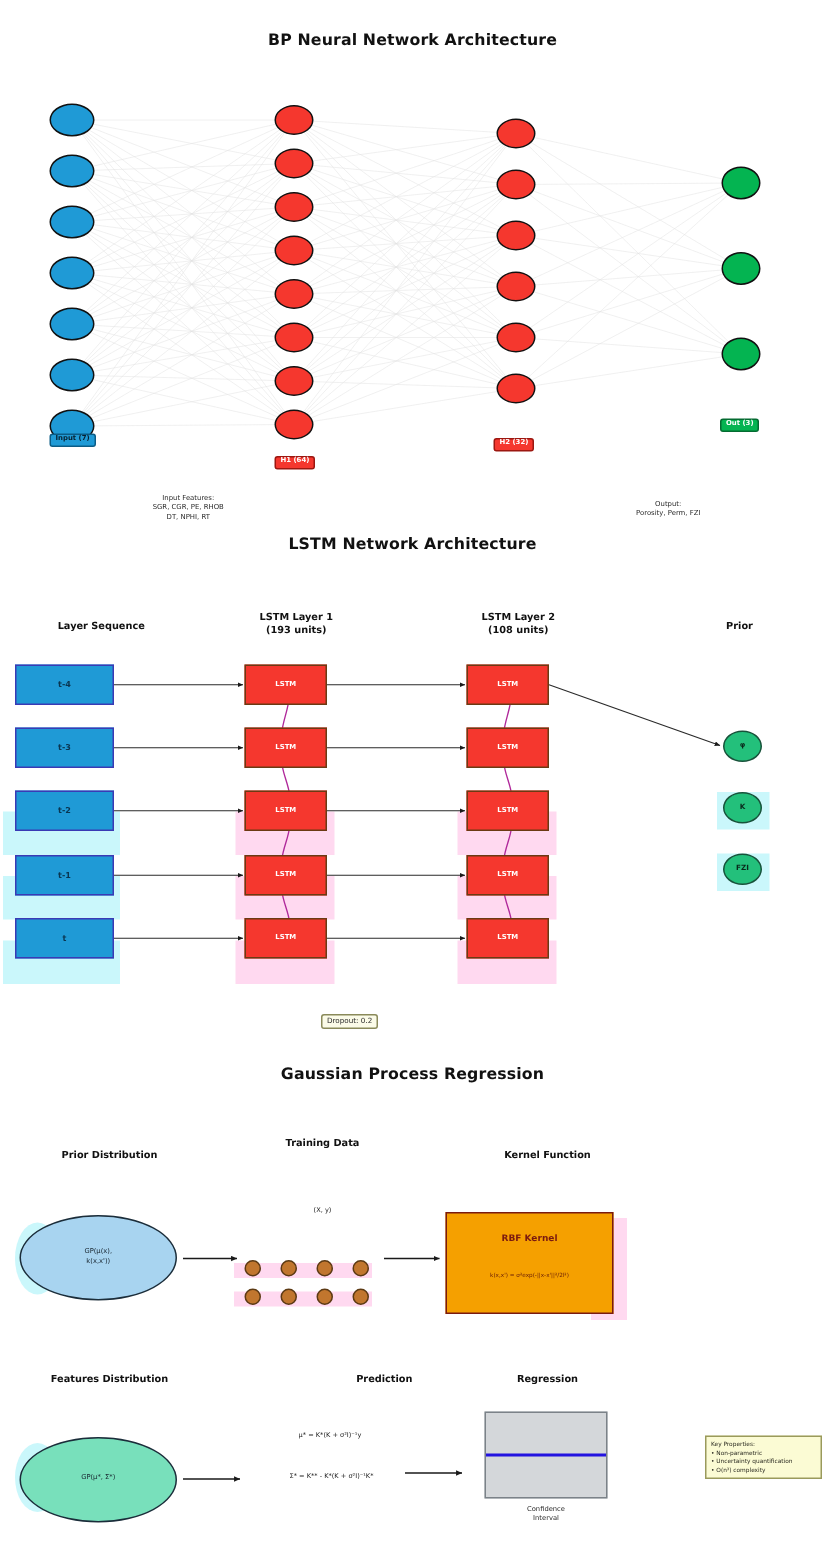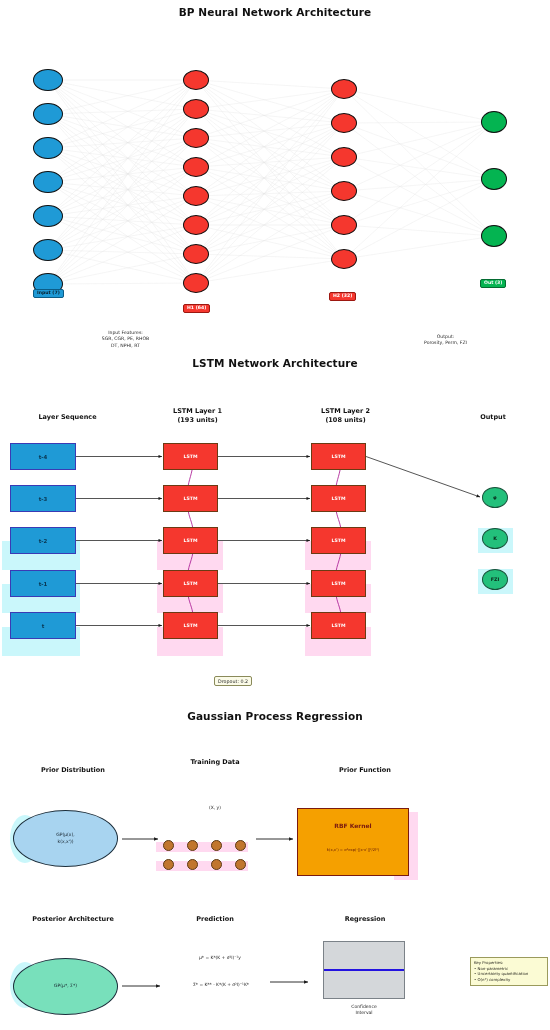--- a/index.html
+++ b/index.html
@@ -185,21 +185,21 @@
   }
   svg.ov { position: absolute; left: 0; top: 0; overflow: visible; }
 </style>
 </head>
 <body>
 
 <div id="page">
 
   <div class="panel">
 
-    <div class="sec-title" style="top:6px;">BP Neural Network Architecture</div>
+    <div class="sec-title" style="top:21px;">BP Neural Network Architecture</div>
 
     <svg class="ov" width="550" height="360">
       <g id="bp-edge-group" stroke="#d9d9d9" stroke-width="0.35" fill="none" opacity="0.75">
           <line x1="48" y1="80" x2="196" y2="80"></line>
           <line x1="48" y1="80" x2="196" y2="109"></line>
           <line x1="48" y1="80" x2="196" y2="138"></line>
           <line x1="48" y1="80" x2="196" y2="167"></line>
           <line x1="48" y1="80" x2="196" y2="196"></line>
           <line x1="48" y1="80" x2="196" y2="225"></line>
           <line x1="48" y1="80" x2="196" y2="254"></line>
@@ -362,21 +362,21 @@
 
   <div class="panel">
 
     <div class="sec-title" style="top:357px;">LSTM Network Architecture</div>
 
     <div class="col-head" style="left:10px; top:413px; width:115px;">Layer Sequence</div>
     <div class="col-head" style="left:140px; top:407px; width:115px;">LSTM Layer 1
 (193 units)</div>
     <div class="col-head" style="left:288px; top:407px; width:115px;">LSTM Layer 2
 (108 units)</div>
-    <div class="col-head" style="left:448px; top:413px; width:90px;">Output</div>
+    <div class="col-head" style="left:448px; top:413px; width:90px;">Prior</div>
 
     <div class="glowcyan" style="left:2px; top:541px; width:78px; height:29px;"></div>
     <div class="glowcyan" style="left:2px; top:584px; width:78px; height:29px;"></div>
     <div class="glowcyan" style="left:2px; top:627px; width:78px; height:29px;"></div>
     <div class="glowpink" style="left:157px; top:541px; width:66px; height:29px;"></div>
     <div class="glowpink" style="left:157px; top:584px; width:66px; height:29px;"></div>
     <div class="glowpink" style="left:157px; top:627px; width:66px; height:29px;"></div>
     <div class="glowpink" style="left:305px; top:541px; width:66px; height:29px;"></div>
     <div class="glowpink" style="left:305px; top:584px; width:66px; height:29px;"></div>
     <div class="glowpink" style="left:305px; top:627px; width:66px; height:29px;"></div>
@@ -431,24 +431,24 @@
 
     <div class="dropout" style="left:214px; top:676px;">Dropout: 0.2</div>
   </div>
 
   <div class="panel">
 
     <div class="sec-title" style="top:710px;">Gaussian Process Regression</div>
 
     <div class="col-head" style="left:8px; top:766px; width:130px;">Prior Distribution</div>
     <div class="col-head" style="left:155px; top:758px; width:120px;">Training Data</div>
-    <div class="col-head" style="left:305px; top:766px; width:120px;">Prior Function</div>
-
-    <div class="col-head" style="left:8px; top:915px; width:130px;">Posterior Architecture</div>
-    <div class="col-head" style="left:155px; top:915px; width:120px;">Prediction</div>
+    <div class="col-head" style="left:305px; top:766px; width:120px;">Kernel Function</div>
+
+    <div class="col-head" style="left:8px; top:915px; width:130px;">Features Distribution</div>
+    <div class="col-head" style="left:155px; top:915px; width:120px;text-align:right;">Prediction</div>
     <div class="col-head" style="left:305px; top:915px; width:120px;">Regression</div>
 
     <div class="glowcyan" style="left:10px; top:815px; width:30px; height:48px; border-radius:50%;"></div>
     <div class="glowpink" style="left:156px; top:842px; width:92px; height:10px;"></div>
     <div class="glowpink" style="left:156px; top:861px; width:92px; height:10px;"></div>
     <div class="glowpink" style="left:394px; top:812px; width:24px; height:68px;"></div>
     <div class="glowcyan" style="left:10px; top:962px; width:30px; height:46px; border-radius:50%;"></div>
 
     <div class="ellipse prior" style="left:13px; top:810px; width:105px; height:57px;">GP(μ(x),
 k(x,x'))</div>

